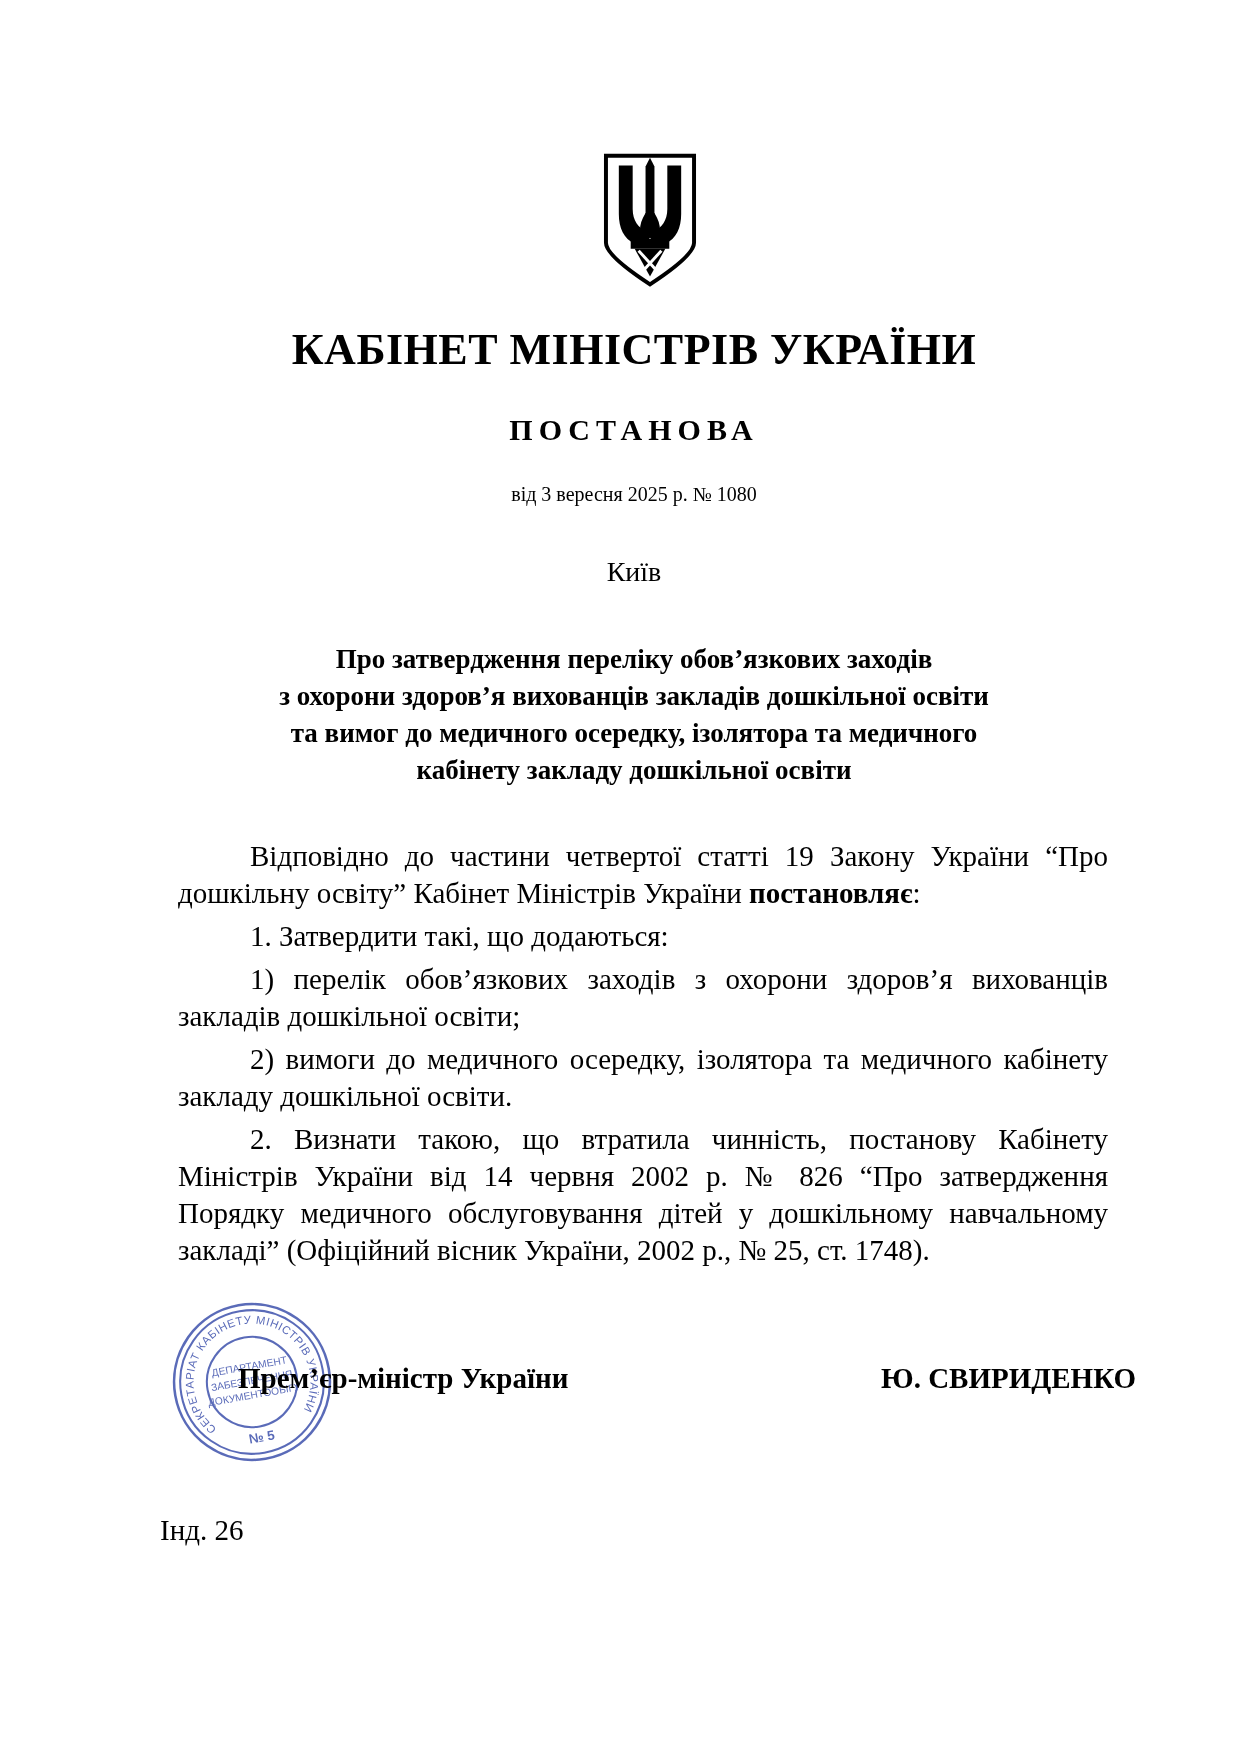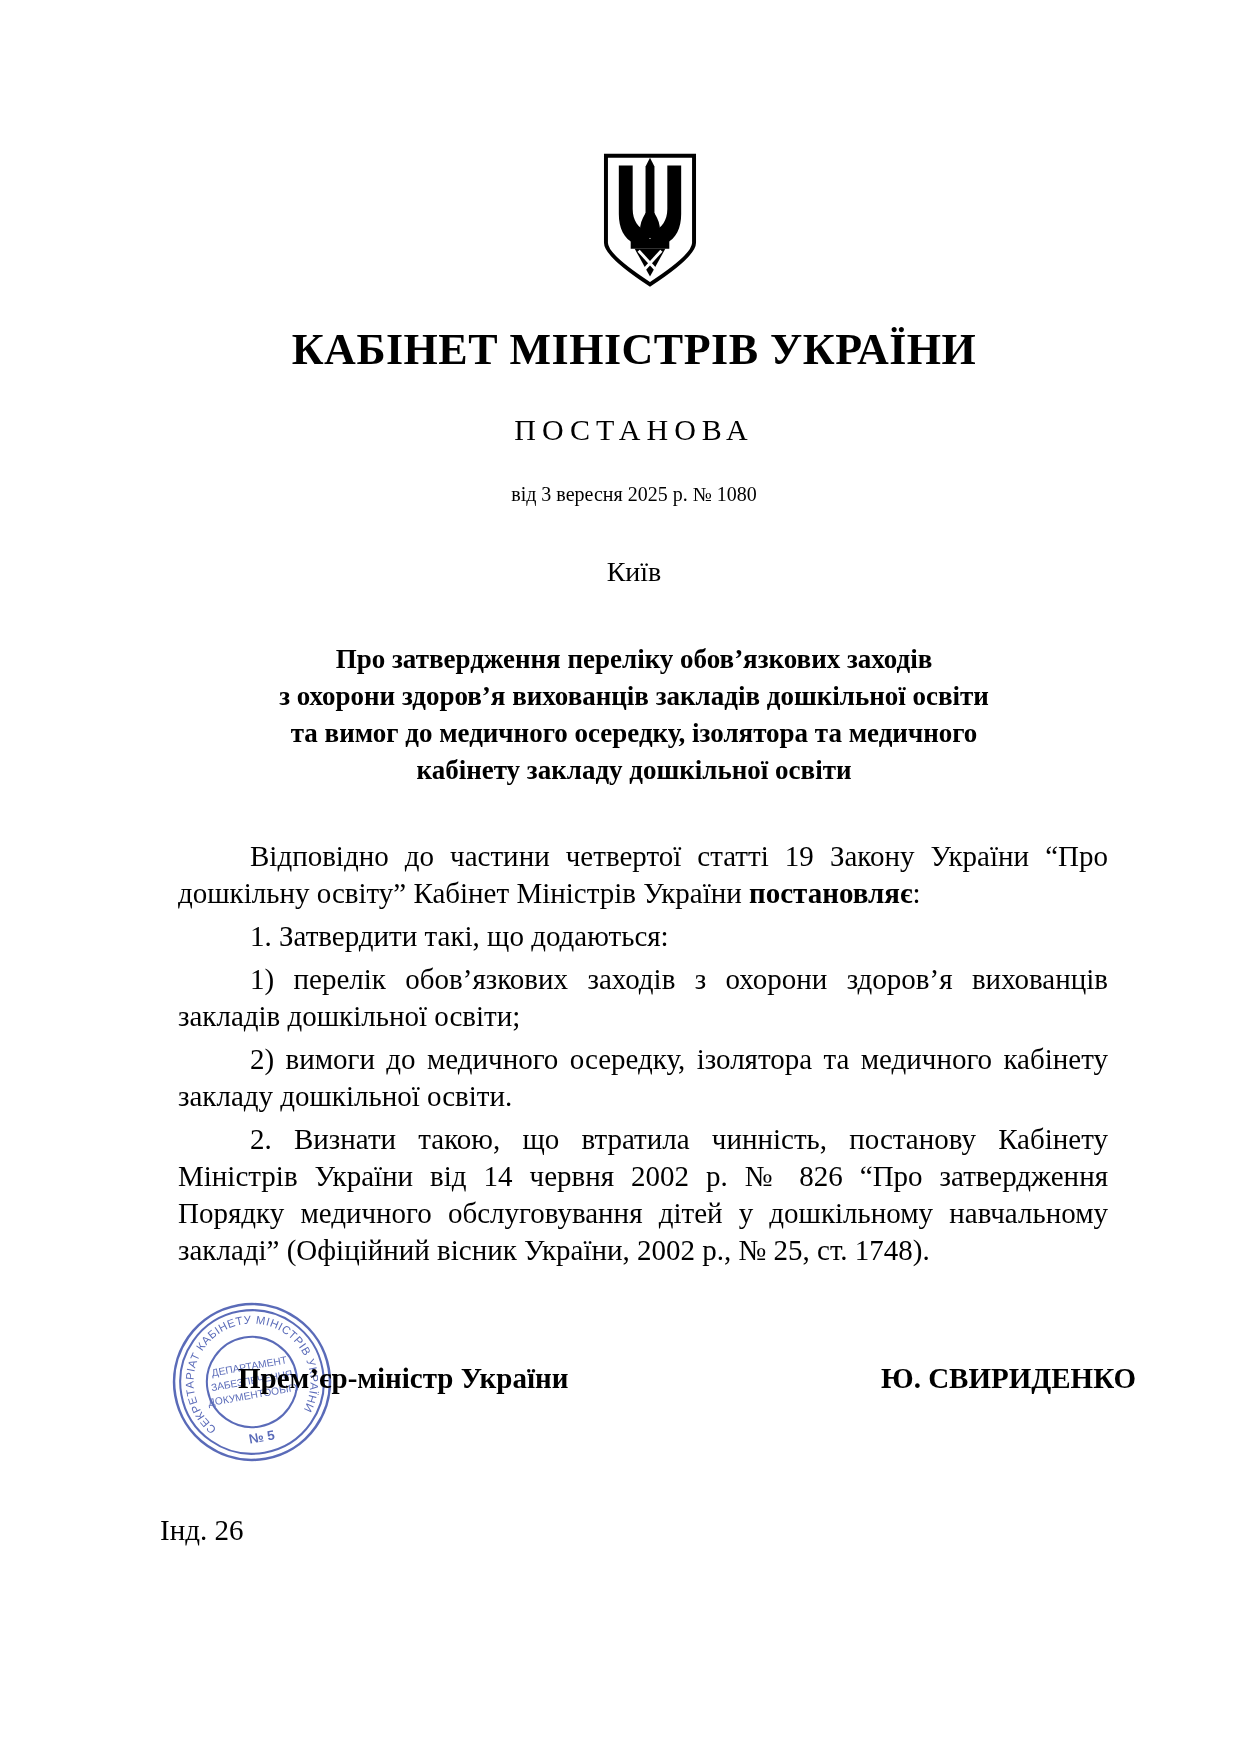--- a/index.html
+++ b/index.html
@@ -5,21 +5,21 @@
   html,body{margin:0;padding:0;background:#e8e8e8;}
   .page{
     position:relative;width:1241px;height:1755px;margin:0 auto;background:#ffffff;
     font-family:"Liberation Serif","DejaVu Serif",serif;color:#000;overflow:hidden;padding-left:28px;
   }
   
   .emblem{position:absolute;left:602px;top:150px;width:96px;height:140px;}
   
   .hcol{position:absolute;left:160px;width:948px;text-align:center;}
   .org-name{top:324px;font-size:44px;font-weight:bold;letter-spacing:0.5px;white-space:nowrap;}
-  .doc-type{top:413px;font-size:30px;font-weight:normal;letter-spacing:6px;}
+  .doc-type{top:413px;font-size:30px;font-weight:bold;letter-spacing:6px;}
   .date-line{top:483px;font-size:20px;}
   .city{top:556px;font-size:28px;}
   .doc-title{top:641px;font-size:27px;font-weight:bold;line-height:37px;}
   .doc-title div{white-space:nowrap;}
   
   .body-text{position:absolute;left:160px;top:838px;width:948px;}
   .body-text p{
     margin:0 0 6px 18px;font-size:29px;line-height:37px;
     text-align:justify;text-indent:72px;
   }

